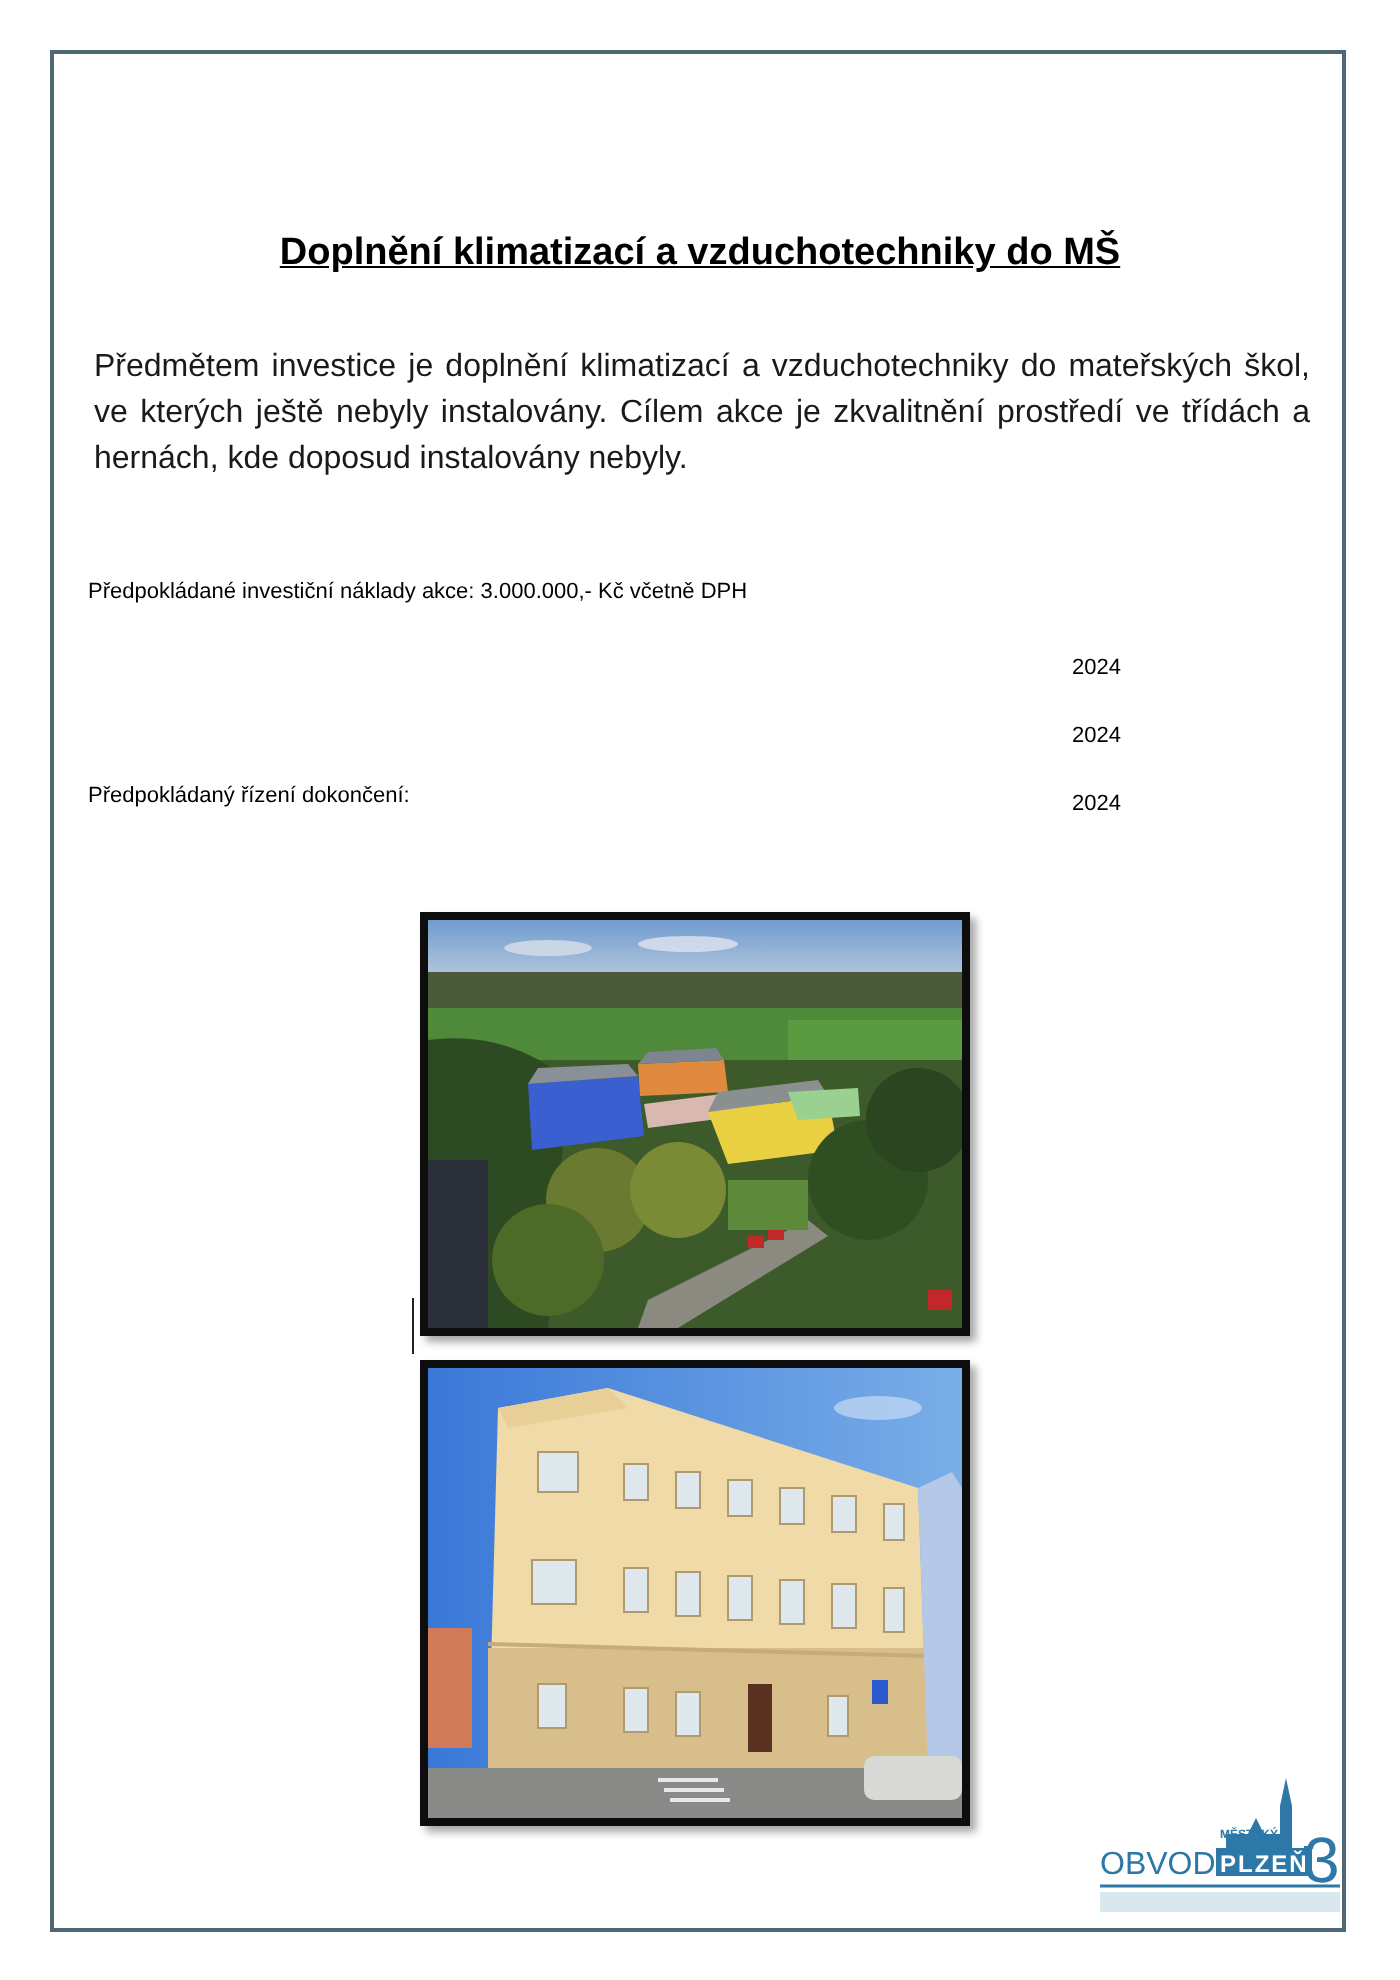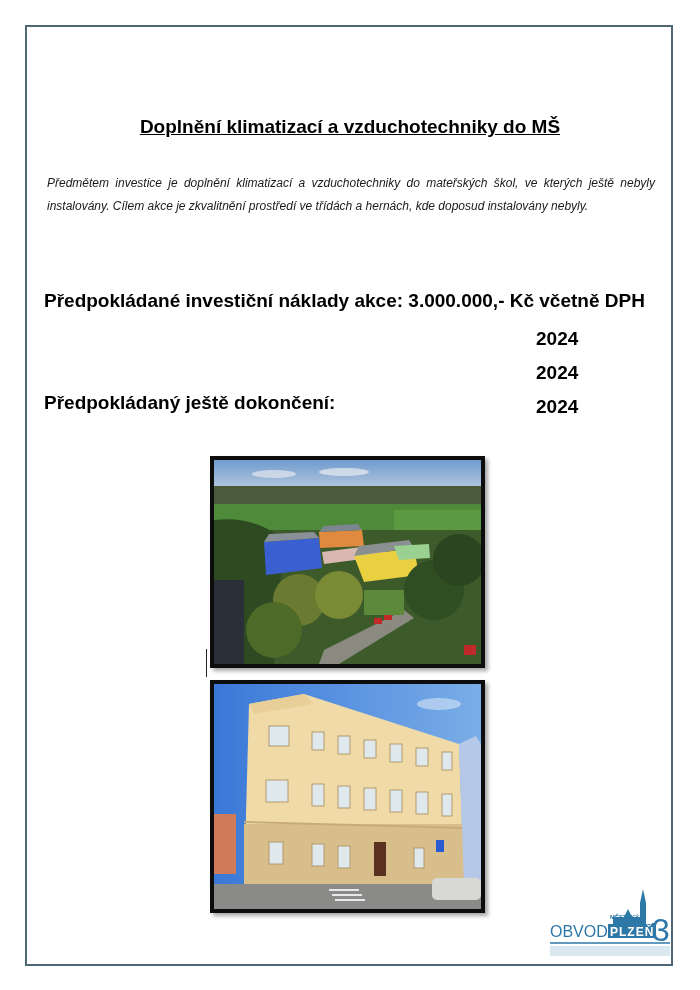--- a/index.html
+++ b/index.html
@@ -3,24 +3,24 @@
 <meta charset="utf-8">
 <style>
   html, body { margin: 0; padding: 0; background: #ffffff; }
   body { width: 700px; height: 990px; position: relative; overflow: hidden;
          font-family: "Liberation Sans", sans-serif; color: #000; }
   .frame { position: absolute; left: 25px; top: 25px; width: 648px; height: 941px;
            border: 2px solid #4f6775; box-sizing: border-box; }
   .title { position: absolute; left: 0; top: 92px; width: 700px; text-align: center;
            font-size: 19px; font-weight: bold; text-decoration: underline; margin-top: 24px; }
   .desc { position: absolute; left: 47px; top: 172px; width: 608px;
-          font-size: 12px; font-style: italic; line-height: 23px; text-align: justify;
+          font-size: 16px; line-height: 23px; text-align: justify;
           color: #1a1a1a; }
   .facts { position: absolute; left: 44px; top: 290px; width: 620px; }
-  .fact-row { position: relative; height: 34px; font-size: 19px; font-weight: bold; white-space: nowrap; }
+  .fact-row { position: relative; height: 34px; font-size: 11px; font-weight: normal; white-space: nowrap; }
   .fact-row .label { position: absolute; left: 0; top: 0; }
   .fact-row .value { position: absolute; left: 492px; top: 4px; }
   .fact-row.full .label { position: static; }
   .photo { position: absolute; left: 210px; width: 275px; box-sizing: border-box;
            border: 4px solid #0d0d0d; box-shadow: 3px 3px 4px rgba(0,0,0,0.35); overflow: hidden; }
   .photo svg { display: block; width: 100%; height: 100%; }
   .photo-aerial { top: 456px; height: 212px; }
   .photo-building { top: 680px; height: 233px; }
   .cursor-line { position: absolute; left: 206px; top: 649px; width: 1px; height: 28px; background: #222; }
   .logo { position: absolute; left: 548px; top: 885px; width: 130px; height: 80px; }
@@ -39,21 +39,21 @@
   <div class="fact-row full">
     <span class="label">Předpokládané investiční náklady akce: 3.000.000,- Kč včetně DPH</span>
   </div>
   <div class="fact-row">
     <span class="value">2024</span>
   </div>
   <div class="fact-row">
     <span class="value">2024</span>
   </div>
   <div class="fact-row">
-    <span class="label">Předpokládaný ještě dokončení:</span>
+    <span class="label">Předpokládaný řízení dokončení:</span>
     <span class="value">2024</span>
   </div>
 </div>
 
 <div class="photo photo-aerial">
   <svg viewBox="0 0 267 204" preserveAspectRatio="none">
     <defs>
       <linearGradient id="sky1" x1="0" y1="0" x2="0" y2="1">
         <stop offset="0" stop-color="#6f9ccf"></stop>
         <stop offset="1" stop-color="#b8c9dc"></stop>

